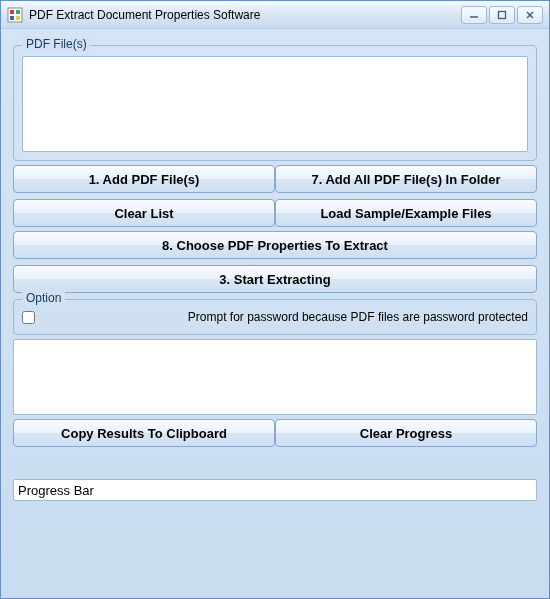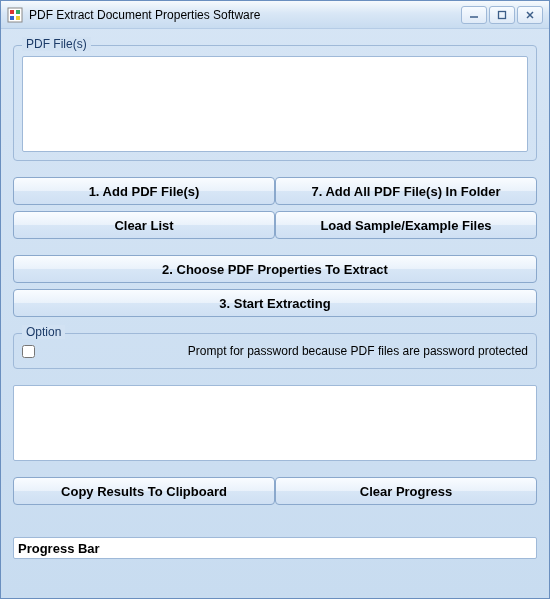--- a/index.html
+++ b/index.html
@@ -114,28 +114,28 @@
   }
   .checkbox-row input[type=checkbox]{
     width:13px;height:13px;
   }
   .progressbar {
     border: 1px solid #9fb9d8;
     background: #fff;
     height: 22px;
     padding: 2px 4px;
     font-size: 13px;
-    font-weight: bold;
+    font-weight: normal;
     color: #000;
     display: flex;
     align-items: center;
     border-radius: 2px;
     margin-top: 32px;
   }
-  .section { margin-bottom: 16px; }
+  .section { margin-bottom: 4px; }
 </style>
 </head>
 <body>
 
 <div class="window">
 
   <div class="titlebar">
     <span class="app-icon">
       <svg viewBox="0 0 16 16" width="16" height="16">
         <rect x="1" y="1" width="14" height="14" fill="#fff" stroke="#888"></rect>
@@ -179,21 +179,21 @@
         <button class="btn">7. Add All PDF File(s) In Folder</button>
       </div>
       <div class="button-row">
         <button class="btn">Clear List</button>
         <button class="btn">Load Sample/Example Files</button>
       </div>
     </div>
 
     <div class="section">
       <div class="button-row">
-        <button class="btn full">2. Choose PDF Properties To Extract</button>
+        <button class="btn full">8. Choose PDF Properties To Extract</button>
       </div>
       <div class="button-row">
         <button class="btn full">3. Start Extracting</button>
       </div>
     </div>
 
     <div class="groupbox has-legend section" style="padding-top:8px; padding-bottom:8px;">
       <span class="legend">Option</span>
       <label class="checkbox-row">
         <input type="checkbox" style="">

